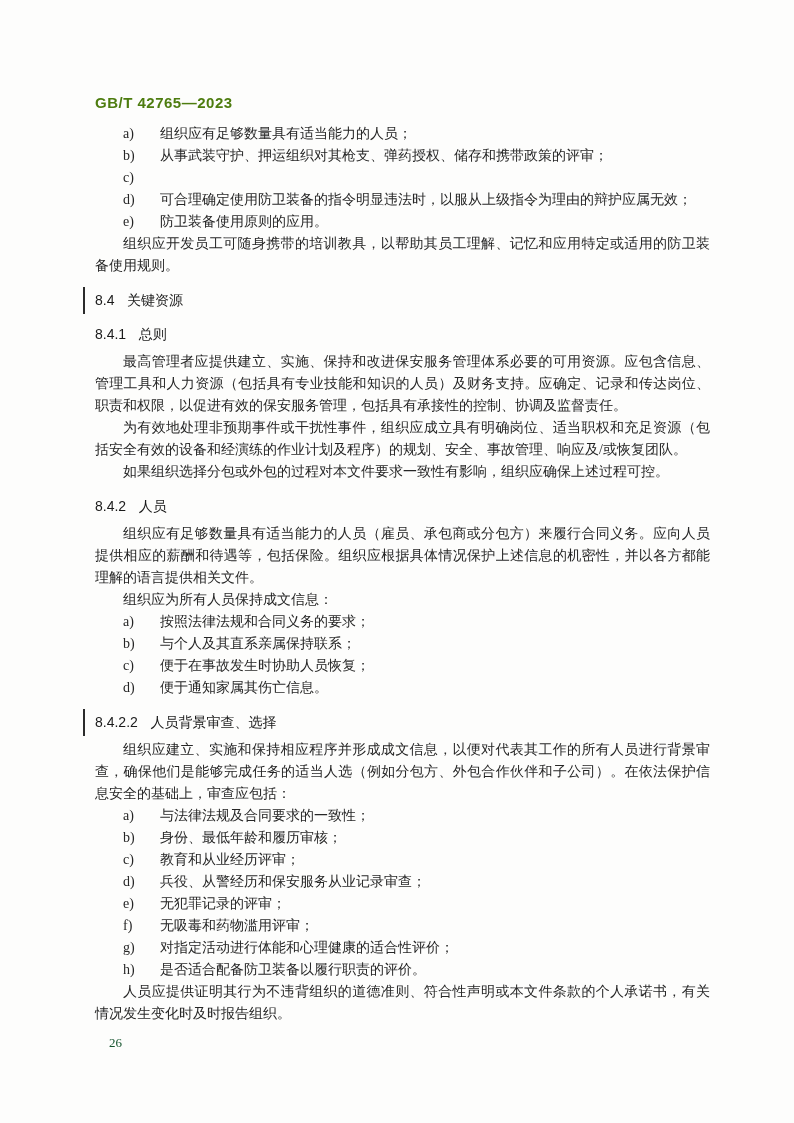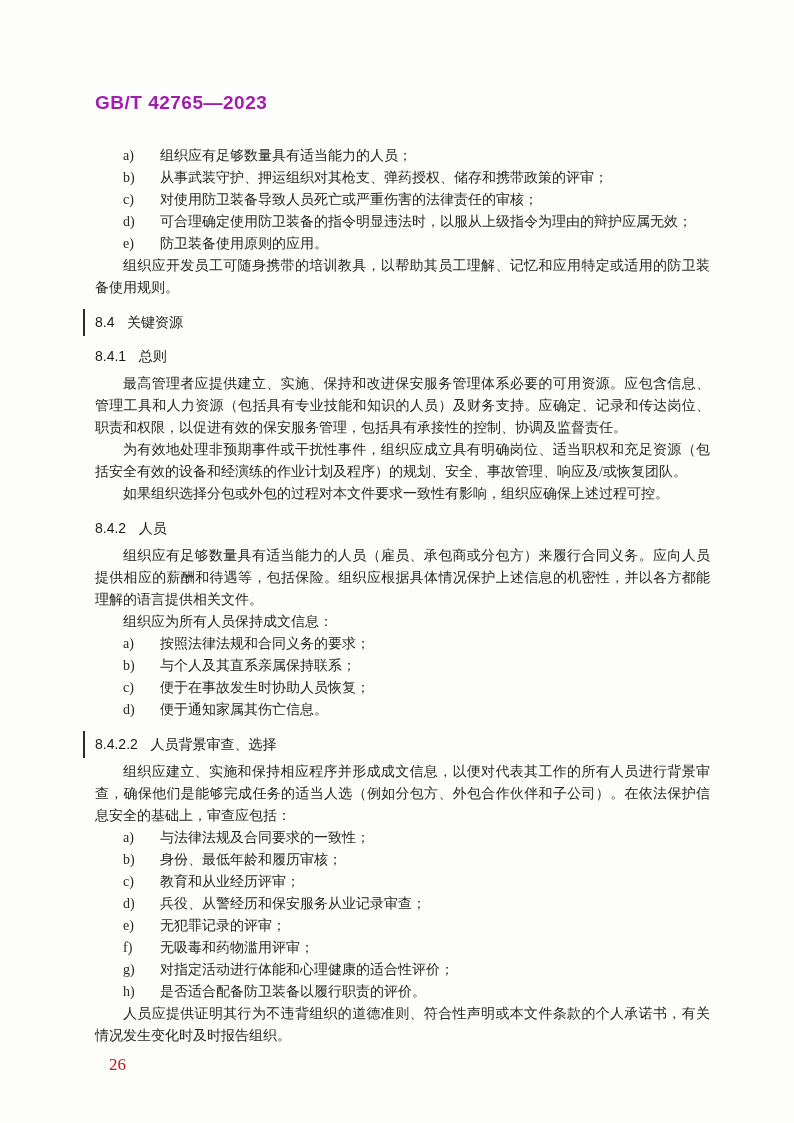--- a/index.html
+++ b/index.html
@@ -11,24 +11,24 @@
     padding:92px 84px 0 95px;
     font-family:"Liberation Serif","DejaVu Serif",serif;
     font-size:14px;
     line-height:22px;
     color:#262626;
     overflow:hidden;
   }
   .doc-header {
     font-family:"Liberation Sans","DejaVu Sans",sans-serif;
     font-weight:bold;
-    font-size:19px;
+    font-size:15px;
     letter-spacing:0.5px;
-    color:#a21caf;
-    margin-bottom:31px;
+    color:#4d7c0f;
+    margin-bottom:9px;
   }
   .list { margin:0; }
   .li { display:flex; padding-left:28px; }
   .li-label { width:37px; flex:0 0 37px; }
   .li-text { flex:1; text-align:justify; }
   .para {
     margin:0;
     text-align:justify;
     text-indent:2em;
   }
@@ -45,43 +45,42 @@
   .changebar::before {
     content:"";
     position:absolute;
     left:-12px; top:-2px;
     width:2px; height:27px;
     background:#2b2b2b;
   }
   .footer-pagenum {
     margin-top:7px;
     margin-left:14px;
-    font-size:17px;
-    color:#b91c1c;
+    font-size:13px;
+    color:#14532d;
   }
 </style>
 </head>
 <body>
 
 <div class="page">
 
   <div class="doc-header">GB/T 42765—2023</div>
 
   <div class="list">
     <div class="li">
       <span class="li-label">a)</span>
       <span class="li-text">组织应有足够数量具有适当能力的人员；</span>
     </div>
     <div class="li">
       <span class="li-label">b)</span>
       <span class="li-text">从事武装守护、押运组织对其枪支、弹药授权、储存和携带政策的评审；</span>
     </div>
     <div class="li">
       <span class="li-label">c)</span>
-      <span class="li-text">对使用防卫装备导致人员死亡或严重伤害的法律责任的审核；</span>
     </div>
     <div class="li">
       <span class="li-label">d)</span>
       <span class="li-text">可合理确定使用防卫装备的指令明显违法时，以服从上级指令为理由的辩护应属无效；</span>
     </div>
     <div class="li">
       <span class="li-label">e)</span>
       <span class="li-text">防卫装备使用原则的应用。</span>
     </div>
   </div>

